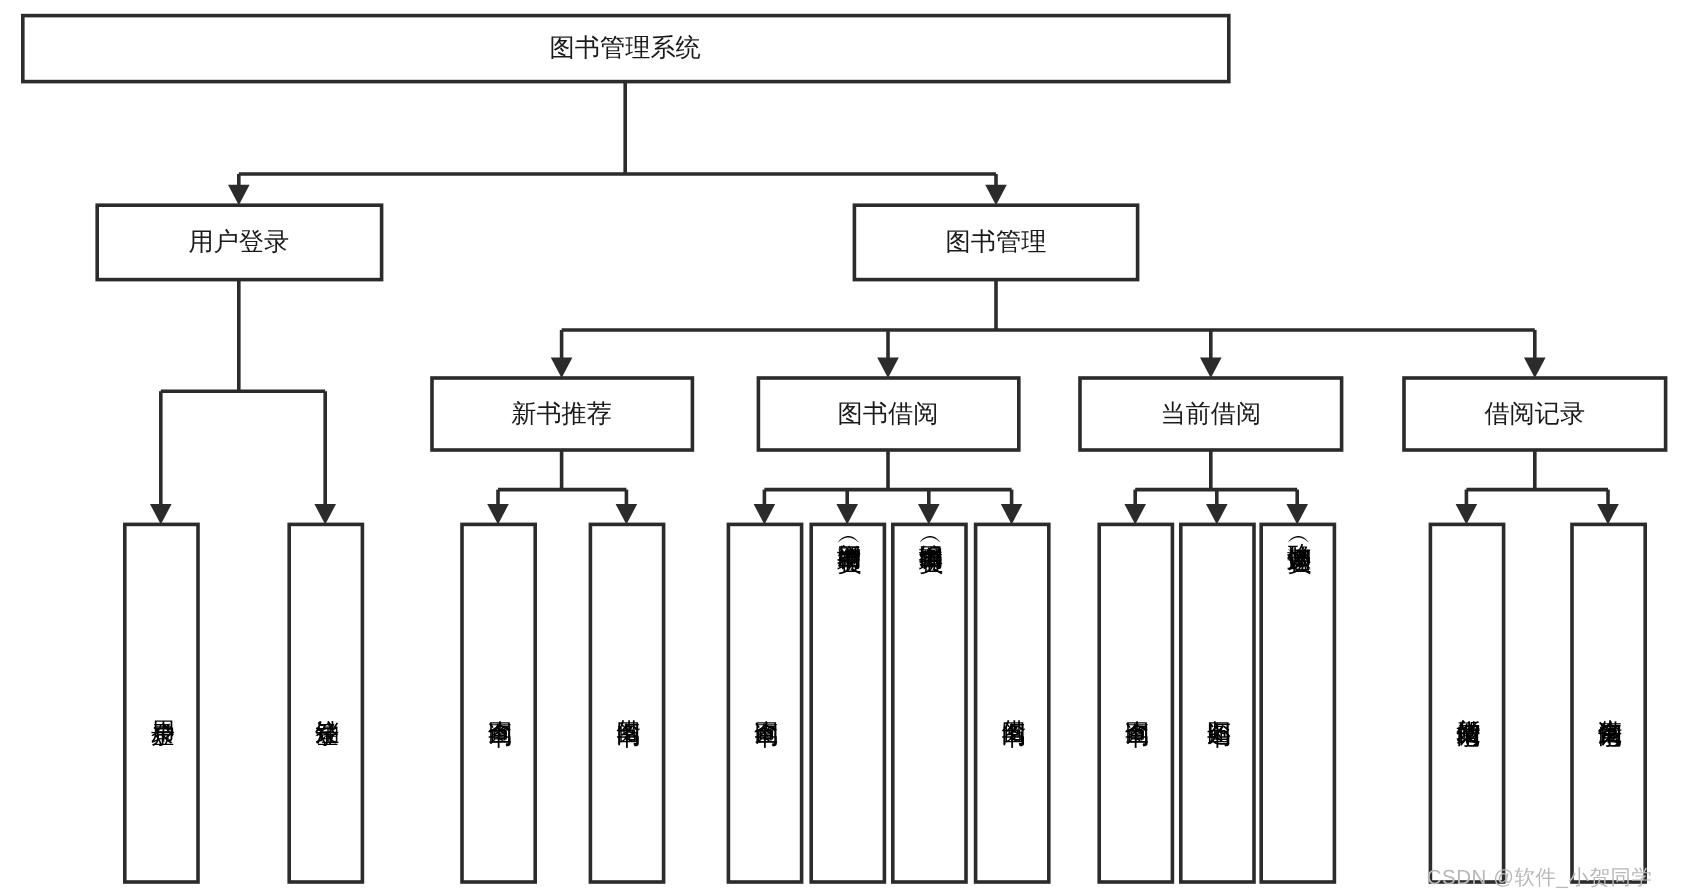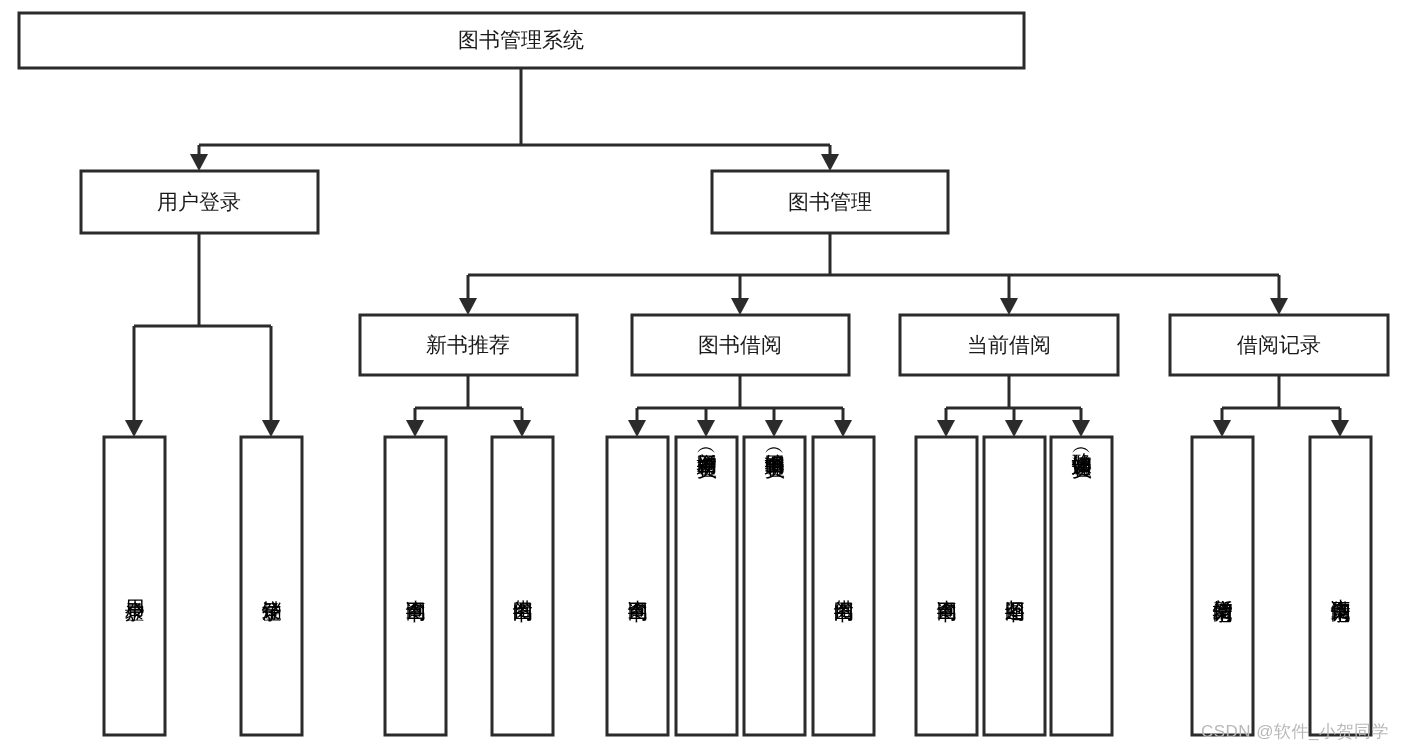--- a/index.html
+++ b/index.html
@@ -58,21 +58,21 @@
   .conn {
     stroke: #2b2b2b;
     stroke-width: 3;
     fill: none;
   }
   .arrow-head {
     fill: #2b2b2b;
   }
   .watermark {
     position: absolute;
-    right: 16px;
+    right: 28px;
     bottom: 4px;
     font-family: "Liberation Sans", "DejaVu Sans", sans-serif;
     font-size: 17px;
     color: #b8b8b8;
     white-space: nowrap;
     letter-spacing: 0.5px;
   }
 </style>
 </head>
 <body>

